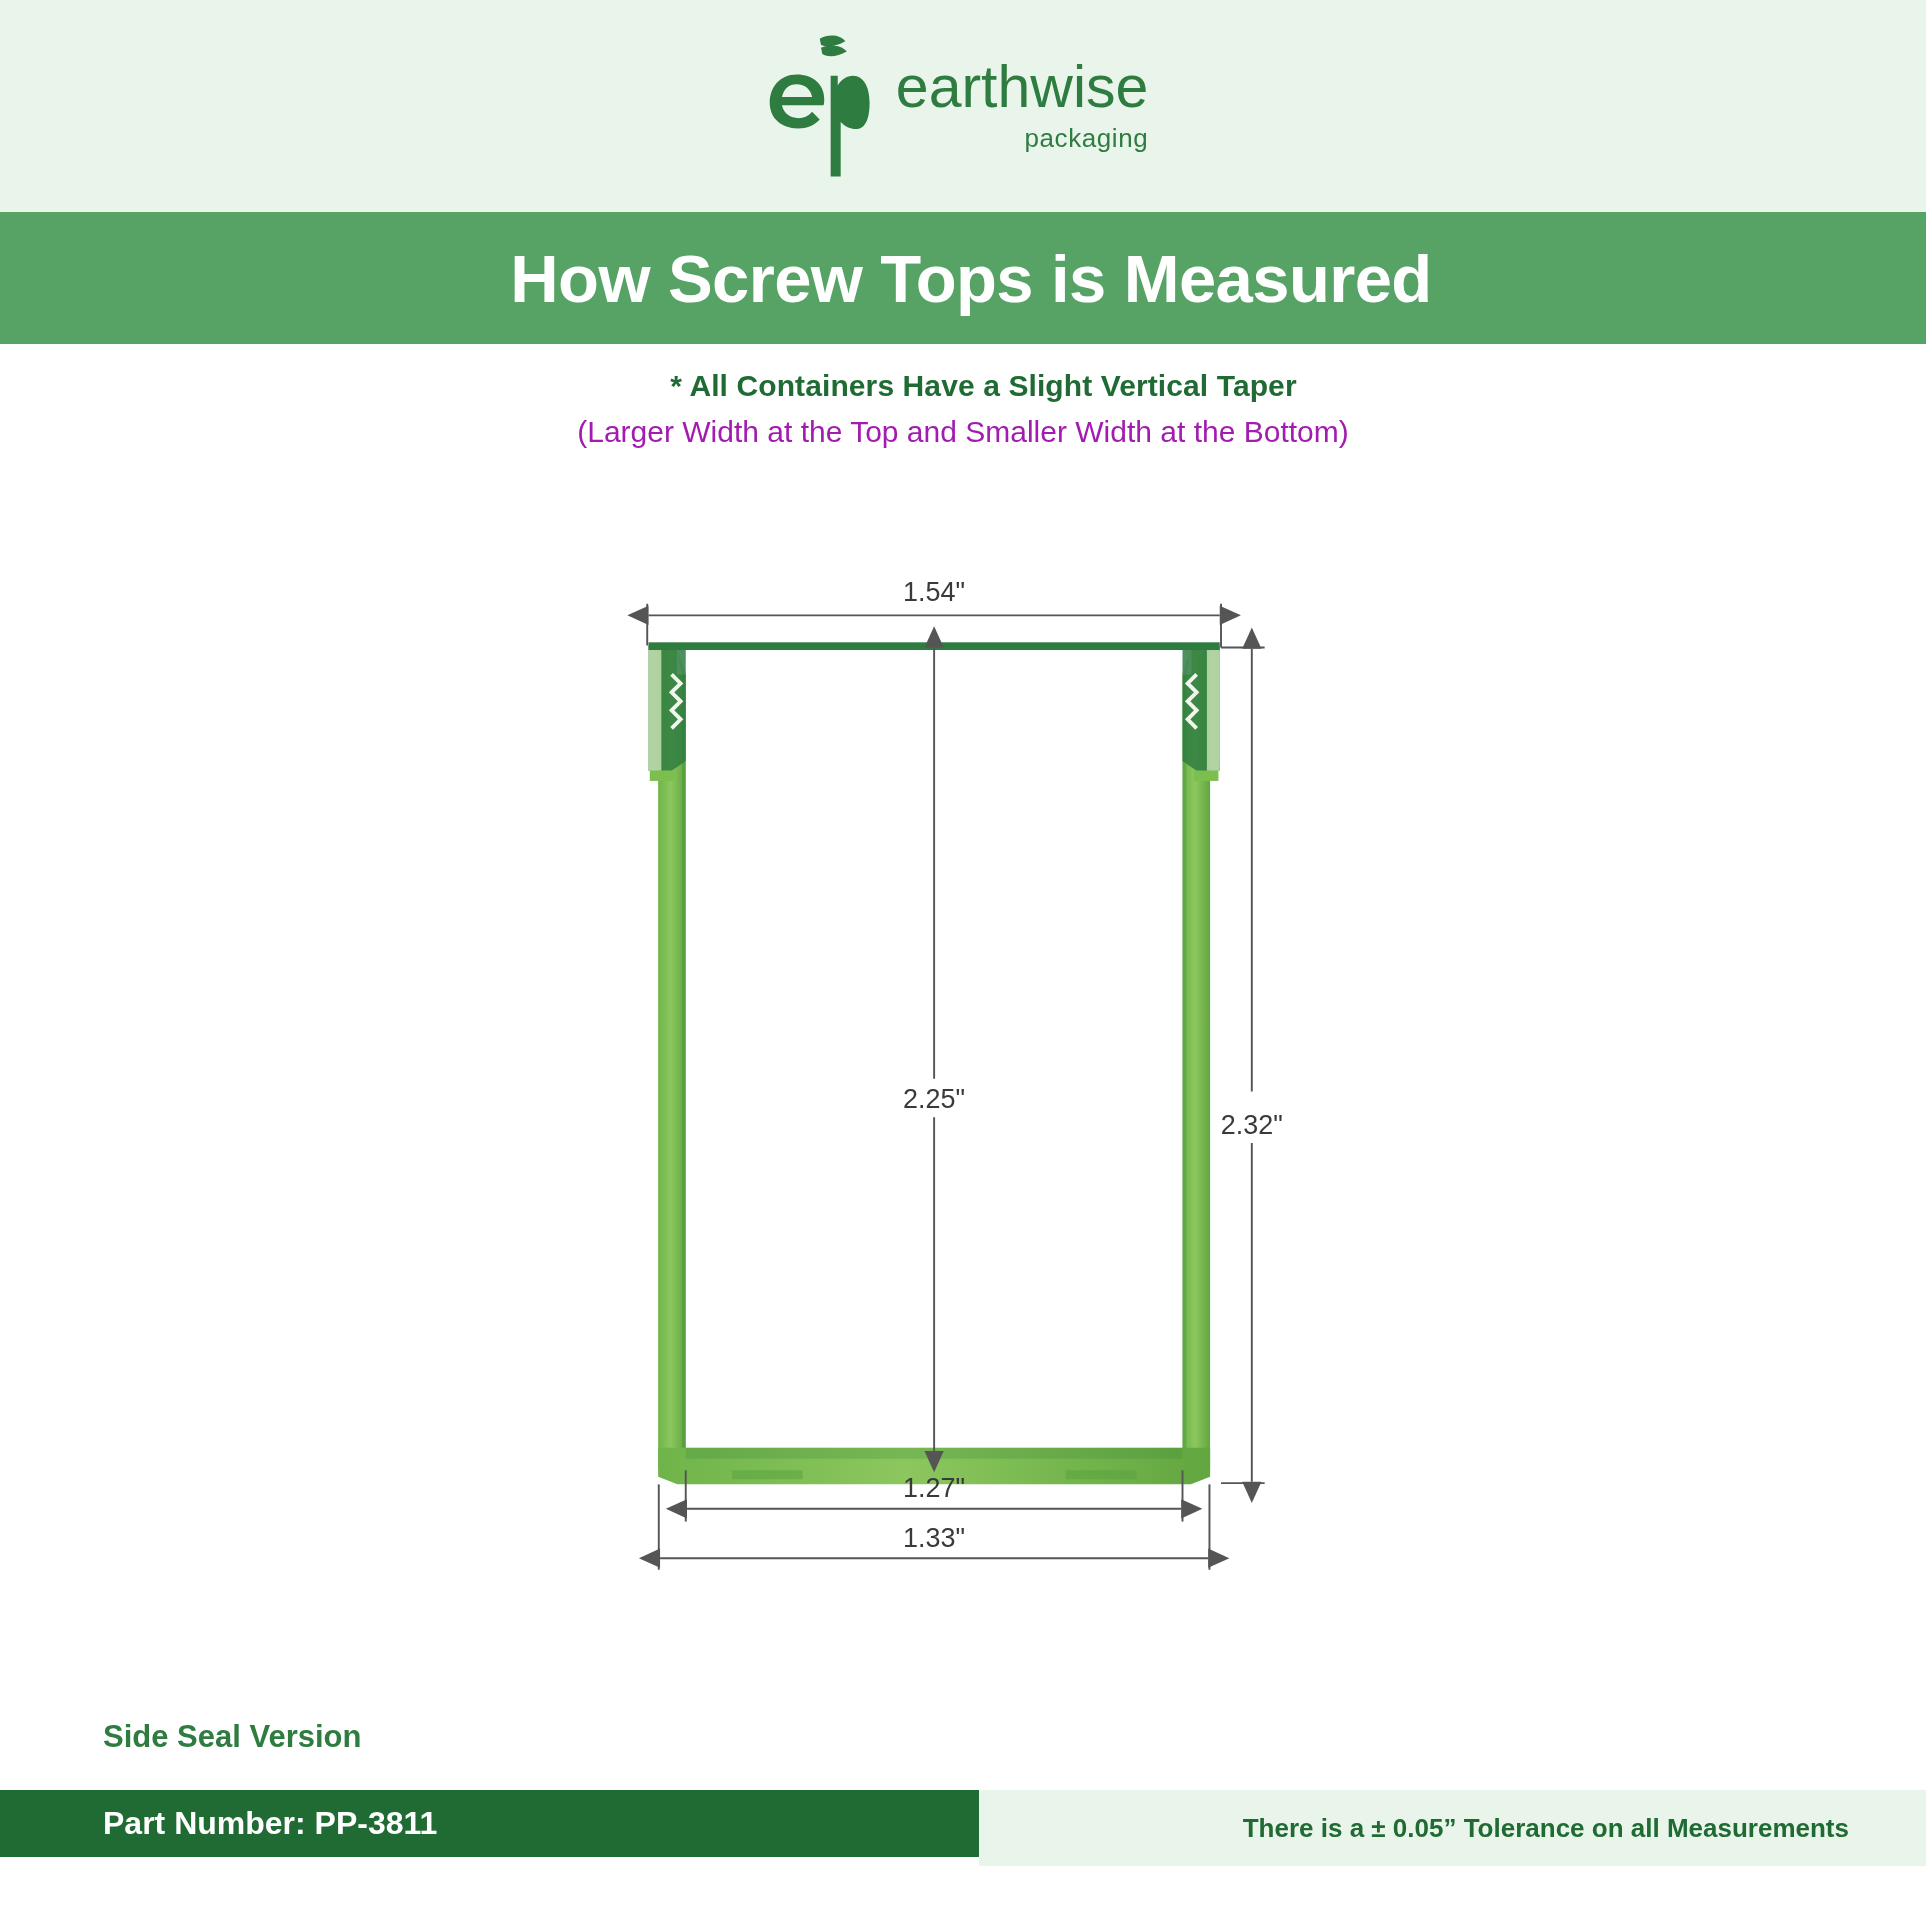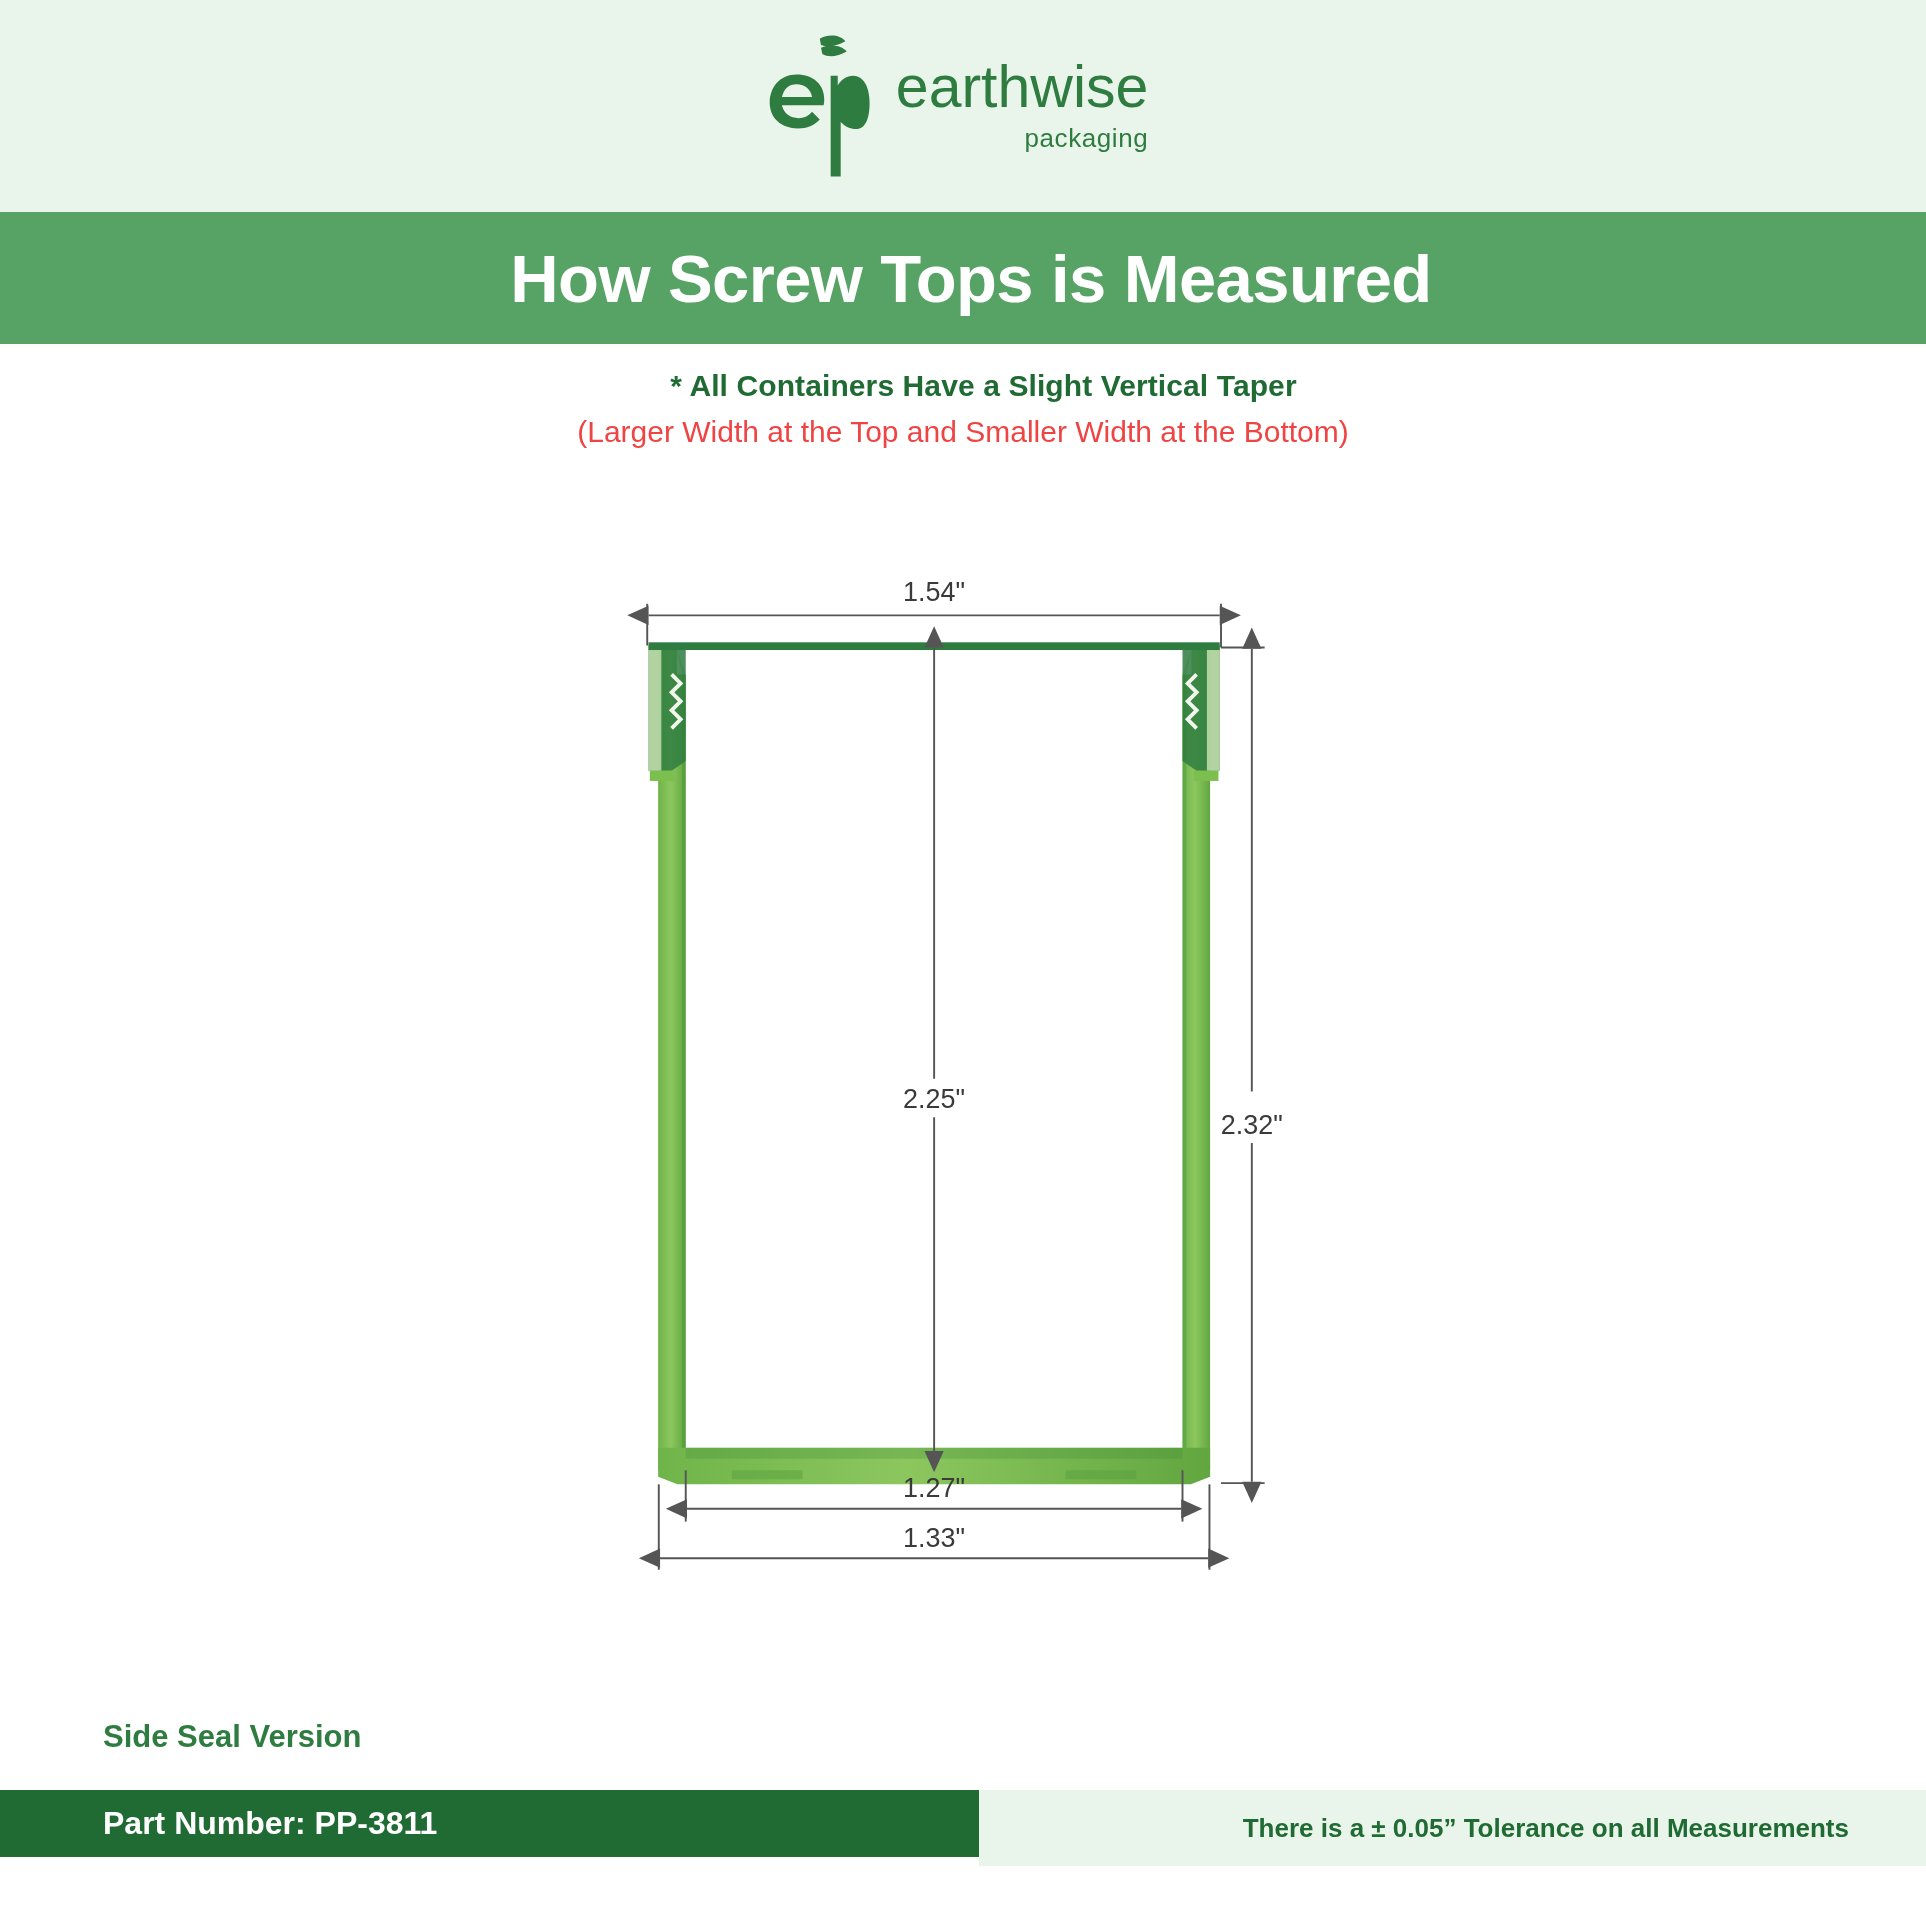--- a/index.html
+++ b/index.html
@@ -81,21 +81,21 @@
   }
   .note-1 {
     font-size: 30px;
     font-weight: bold;
     color: #1f6b33;
     letter-spacing: 0.1px;
     padding-left: 41px;
   }
   .note-2 {
     font-size: 30px;
-    color: #ef4444;
+    color: #a21caf;
     margin-top: 11.6px;
   }
 
   
   .drawing {
     position: absolute;
     top: 578px;
     left: 0;
     width: 1926px;
     height: 1059px;

